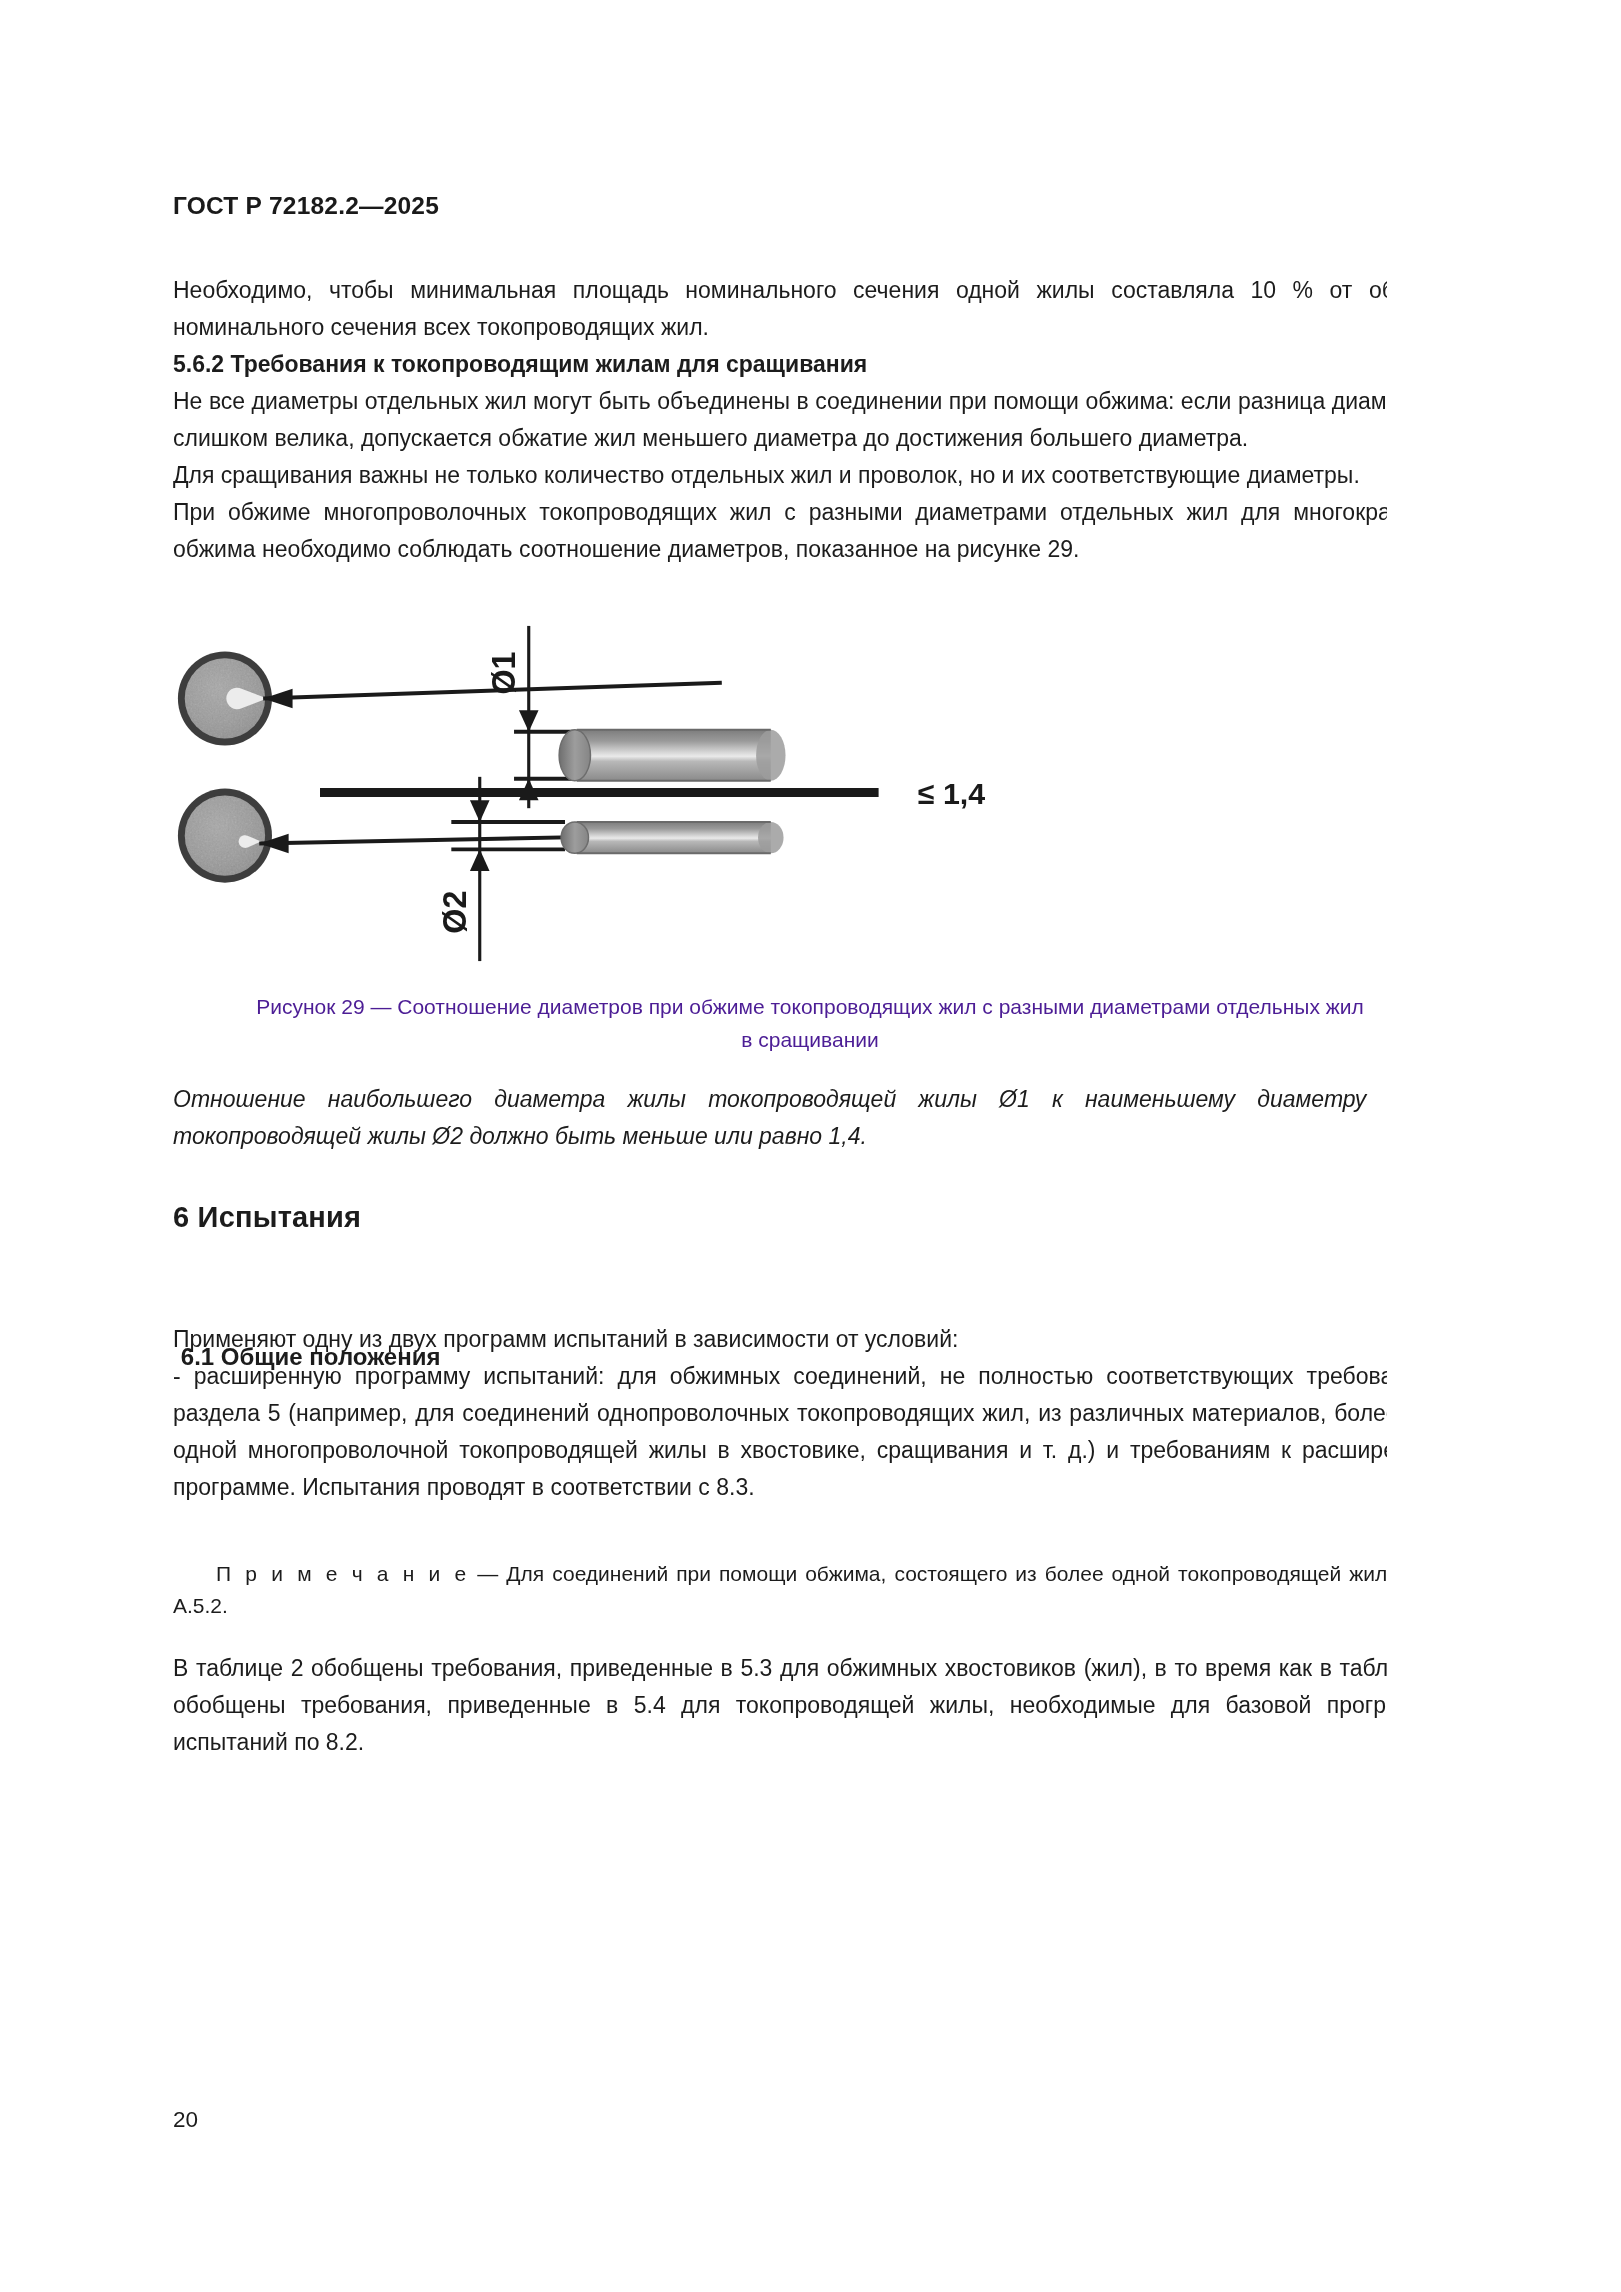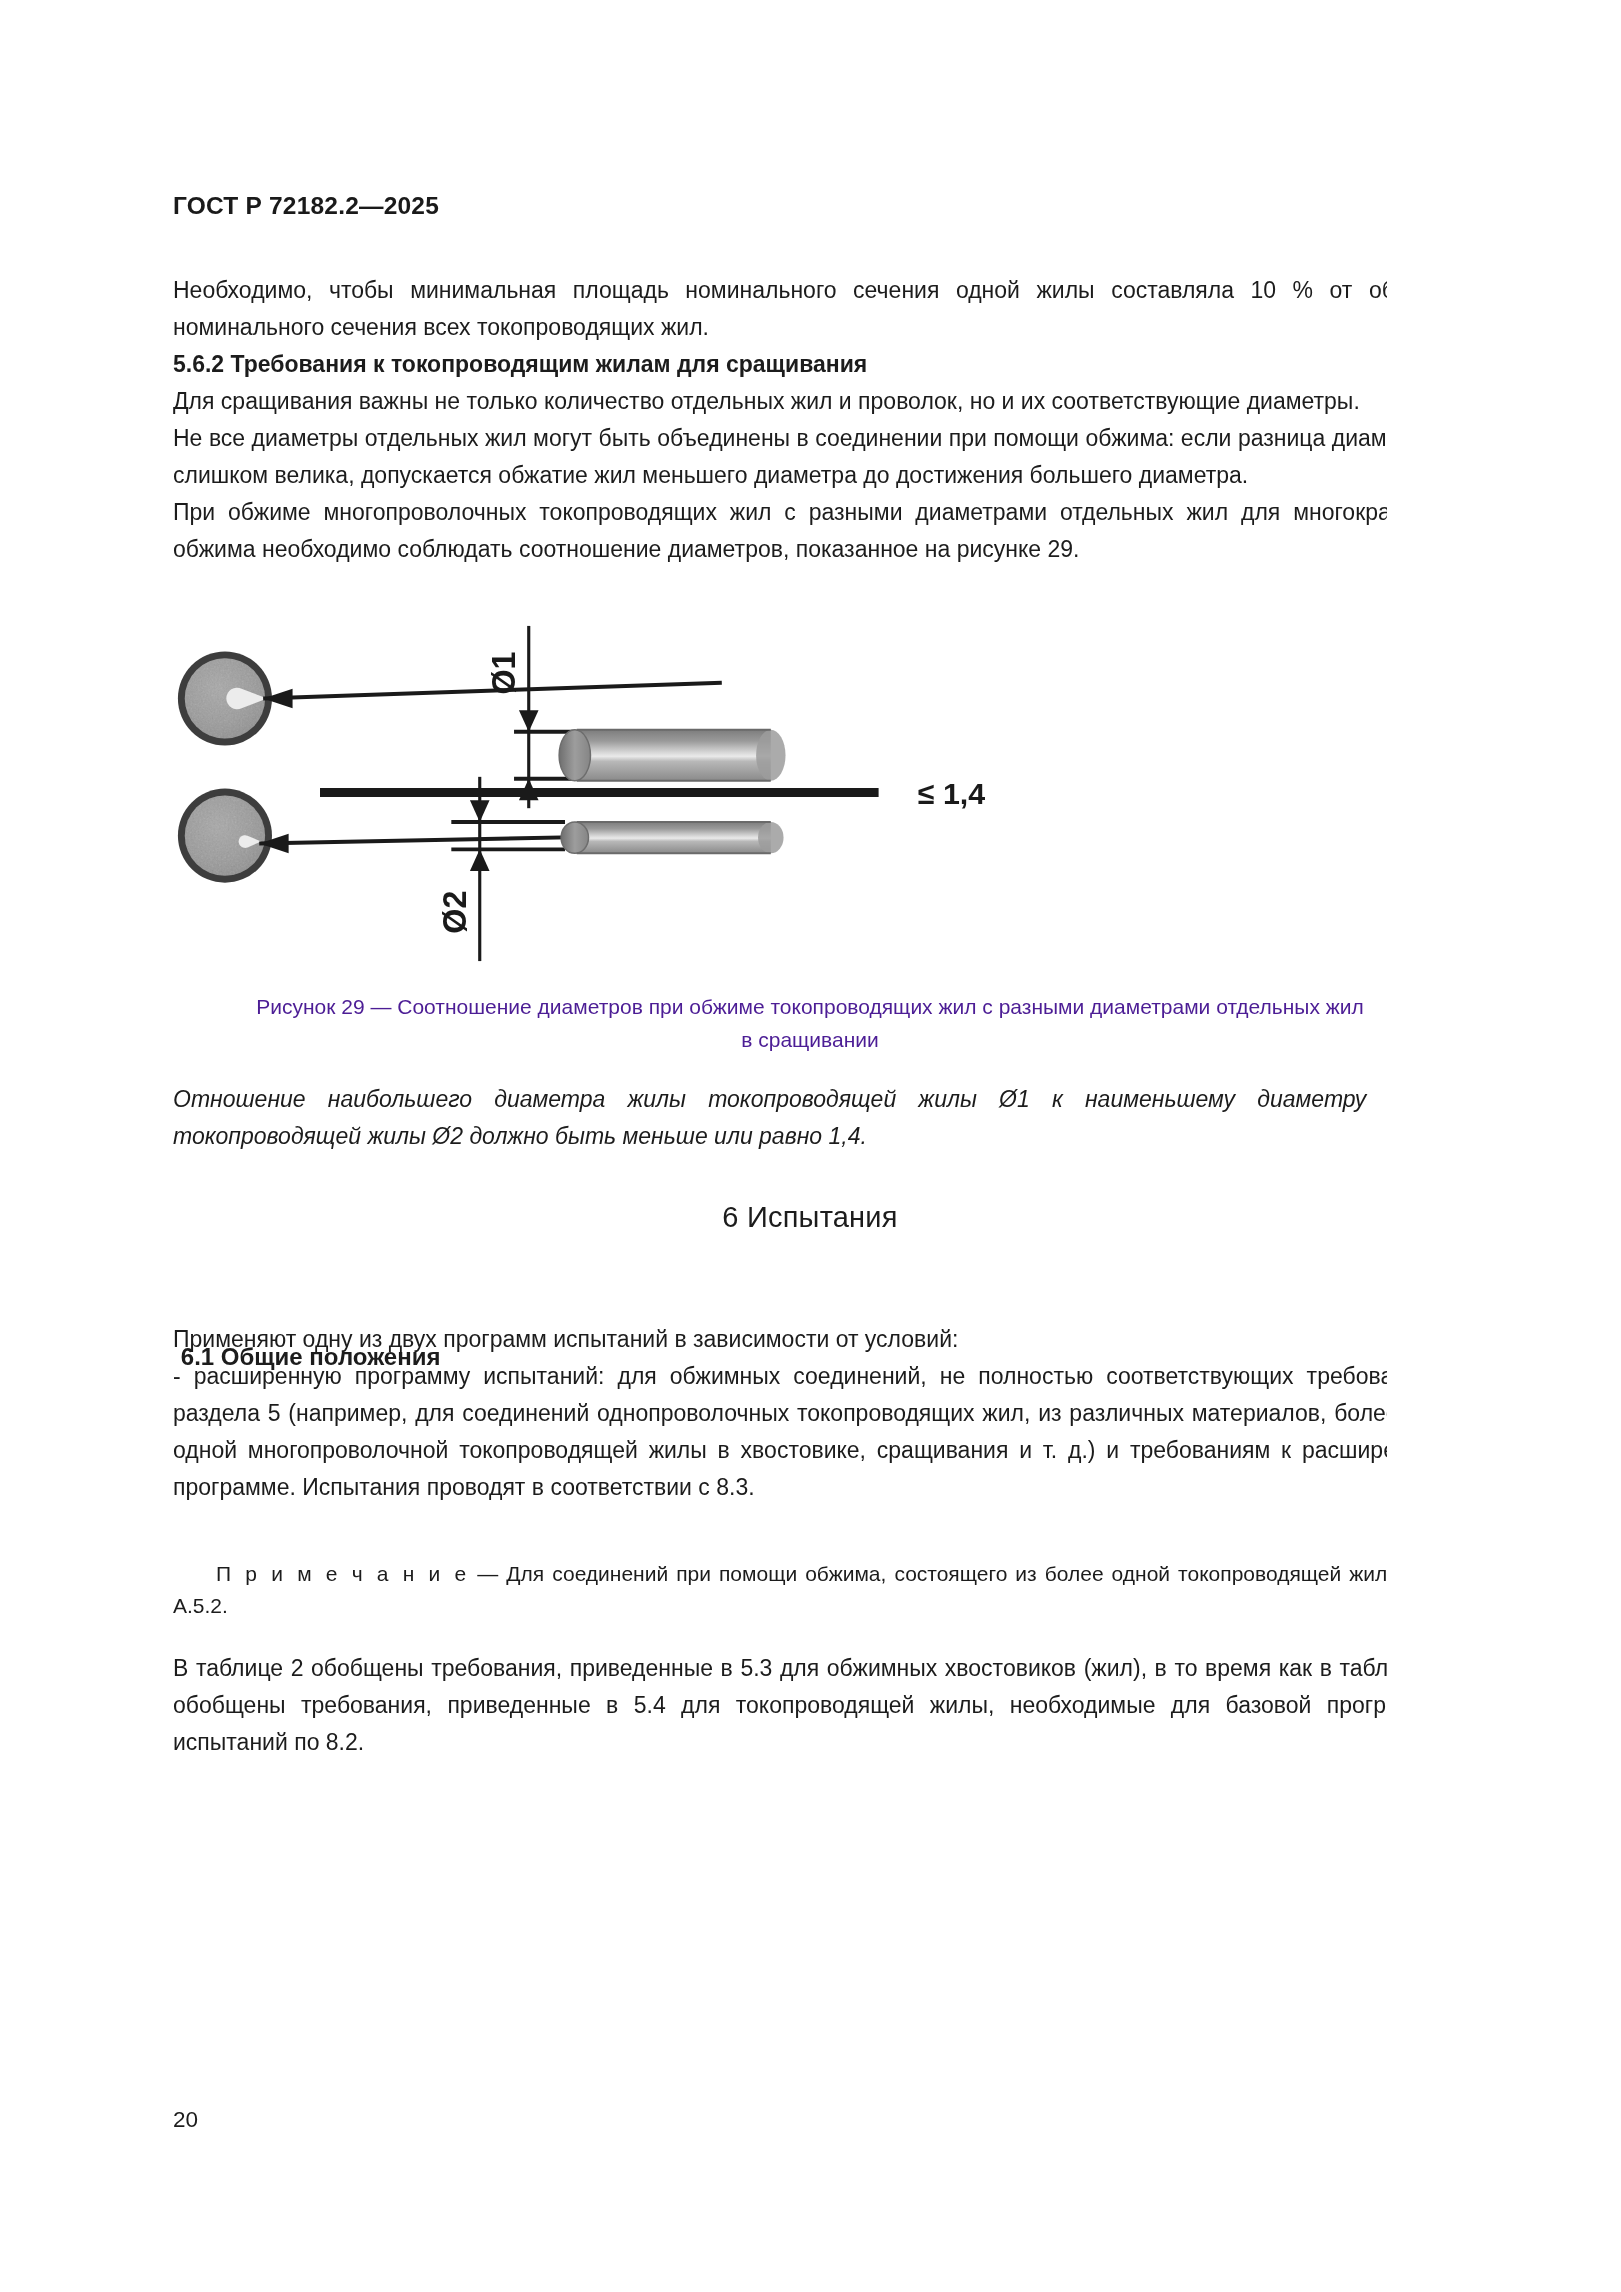--- a/index.html
+++ b/index.html
@@ -48,24 +48,23 @@
     margin: 0;
     text-indent: 0;
   }
   .indent { text-indent: 43px; }
   .h-sub {
     font-weight: bold;
     text-indent: 43px;
     font-size: 23px;
   }
   .h-major {
-    font-weight: normal;
+    font-weight: bold;
     font-size: 29px;
     letter-spacing: 0.2px;
-    text-align: center;
   }
   .h-minor {
     font-weight: bold;
     font-size: 24px;
   }
   .note-label {
     letter-spacing: 3.1px;
   }
   .note-block {
     font-size: 21px;
@@ -107,22 +106,22 @@
 </head>
 <body>
 
 <div class="page">
 
   <div class="doc-header">ГОСТ Р 72182.2—2025</div>
 
   <div class="body-block" style="top:228px;">
     <p class="indent">Необходимо, чтобы минимальная площадь номинального сечения одной жилы составляла 10 % от общего номинального сечения всех токопроводящих жил.</p>
     <p class="h-sub">5.6.2 Требования к токопроводящим жилам для сращивания</p>
+    <p class="indent">Не все диаметры отдельных жил могут быть объединены в соединении при помощи обжима: если разница диаметров слишком велика, допускается обжатие жил меньшего диаметра до достижения большего диаметра.</p>
     <p class="indent">Для сращивания важны не только количество отдельных жил и проволок, но и их соответствующие диаметры.</p>
-    <p class="indent">Не все диаметры отдельных жил могут быть объединены в соединении при помощи обжима: если разница диаметров слишком велика, допускается обжатие жил меньшего диаметра до достижения большего диаметра.</p>
     <p class="indent">При обжиме многопроволочных токопроводящих жил с разными диаметрами отдельных жил для многократного обжима необходимо соблюдать соотношение диаметров, показанное на рисунке 29.</p>
   </div>
 
   <div class="figure-wrap">
     <div class="figure-canvas">
       <svg width="1274" height="343" viewBox="0 0 1300 350">
         <defs>
           <radialGradient id="condGrad" cx="42%" cy="38%" r="72%">
             <stop offset="0%" stop-color="#a8a8a8"></stop>
             <stop offset="60%" stop-color="#9b9b9b"></stop>

